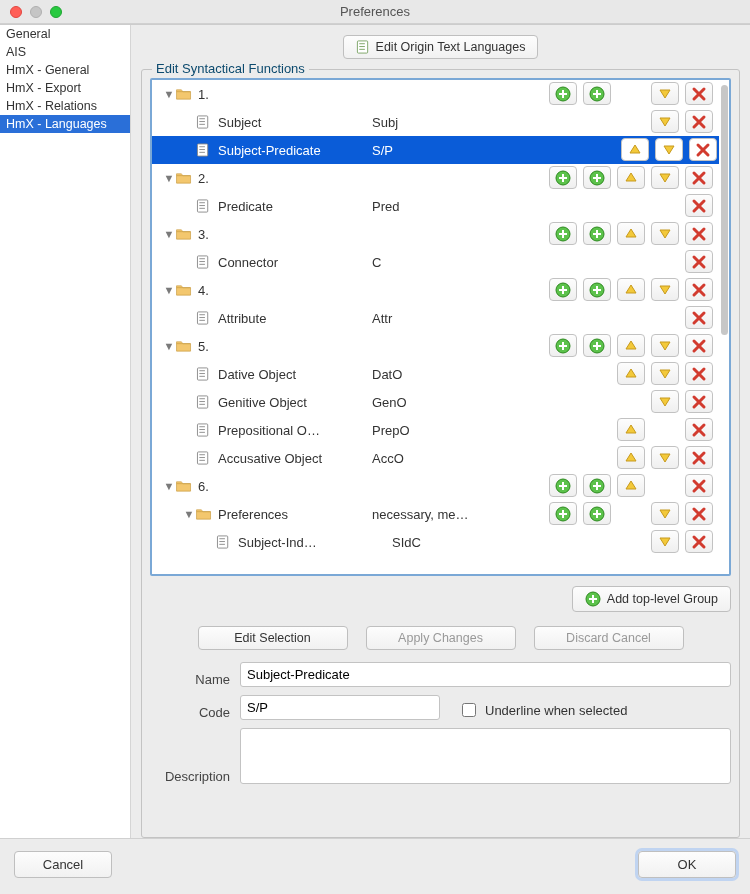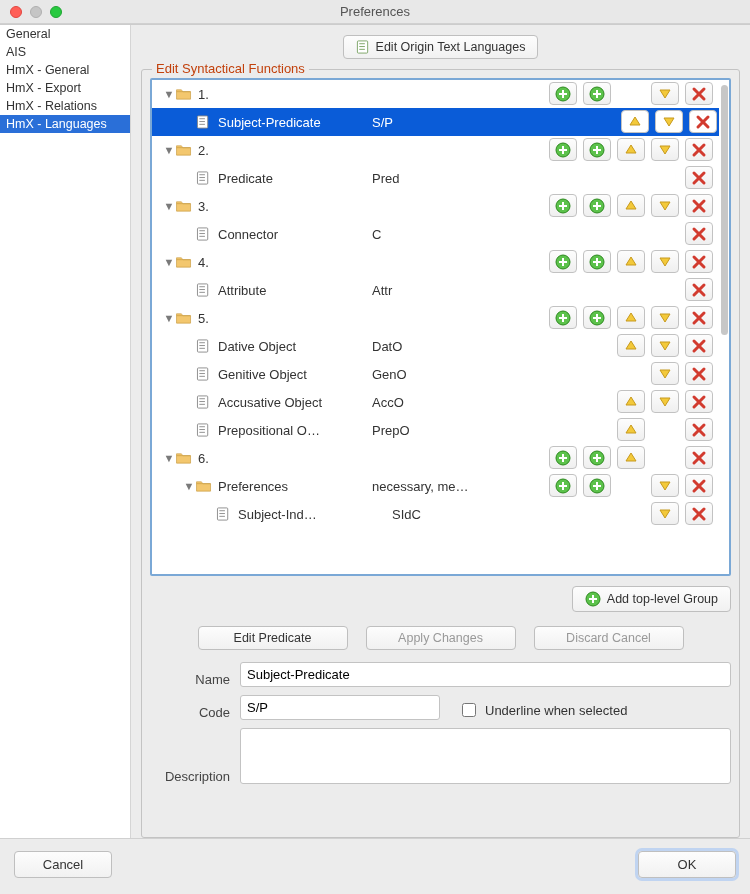--- a/index.html
+++ b/index.html
@@ -84,21 +84,21 @@
     border-radius:3px;
     padding:8px 8px 12px 8px;
     position:relative;
     flex:1;
     display:flex;
     flex-direction:column;
     min-height:0;
   }
   .group-title {
     position:absolute; top:-9px; left:10px; background:#ececec;
-    padding:0 4px; font-size:13px; color:#c2410c;
+    padding:0 4px; font-size:13px; color:#0c4a6e;
   }
   .tree-wrap {
     border:2px solid #7aa8d6;
     border-radius:2px;
     background:#fff;
     height:498px;
     position:relative;
     overflow:hidden;
   }
   .tree-scroll { position:absolute; inset:0 10px 0 0; overflow-y:auto;}
@@ -267,20 +267,44 @@
                     <use href="#down-ic"></use>
                   </svg>
                 </div>
                 <div class="act-btn">
                   <svg width="16" height="16" viewBox="0 0 16 16">
                     <use href="#del-ic"></use>
                   </svg>
                 </div>
               </div>
             </div>
+            <div class="row">
+              <div style="width: 26px;"></div>
+              <div class="disc"></div>
+              <svg viewBox="0 0 16 15" class="doc-icon">
+                <use href="#doc-ic"></use>
+              </svg>
+              <div class="col-name">Subject</div>
+              <div class="col-code">Subj</div>
+              <div class="row-actions">
+                <div style="width: 28px;"></div>
+                <div style="width: 28px;"></div>
+                <div style="width: 28px;"></div>
+                <div class="act-btn">
+                  <svg width="16" height="16" viewBox="0 0 16 16">
+                    <use href="#down-ic"></use>
+                  </svg>
+                </div>
+                <div class="act-btn">
+                  <svg width="16" height="16" viewBox="0 0 16 16">
+                    <use href="#del-ic"></use>
+                  </svg>
+                </div>
+              </div>
+            </div>
             <div class="row selected">
               <div style="width: 26px;"></div>
               <div class="disc"></div>
               <svg viewBox="0 0 16 15" class="doc-icon">
                 <use href="#doc-ic"></use>
               </svg>
               <div class="col-name">Subject-Predicate</div>
               <div class="col-code">S/P</div>
               <div class="row-actions">
                 <div style="width: 28px;"></div>
@@ -557,59 +581,59 @@
                   </svg>
                 </div>
               </div>
             </div>
             <div class="row">
               <div style="width: 26px;"></div>
               <div class="disc"></div>
               <svg viewBox="0 0 16 15" class="doc-icon">
                 <use href="#doc-ic"></use>
               </svg>
+              <div class="col-name">Prepositional O…</div>
+              <div class="col-code">PrepO</div>
+              <div class="row-actions">
+                <div style="width: 28px;"></div>
+                <div style="width: 28px;"></div>
+                <div class="act-btn">
+                  <svg width="16" height="16" viewBox="0 0 16 16">
+                    <use href="#up-ic"></use>
+                  </svg>
+                </div>
+                <div style="width: 28px;"></div>
+                <div class="act-btn">
+                  <svg width="16" height="16" viewBox="0 0 16 16">
+                    <use href="#del-ic"></use>
+                  </svg>
+                </div>
+              </div>
+            </div>
+            <div class="row">
+              <div style="width: 26px;"></div>
+              <div class="disc"></div>
+              <svg viewBox="0 0 16 15" class="doc-icon">
+                <use href="#doc-ic"></use>
+              </svg>
               <div class="col-name">Accusative Object</div>
               <div class="col-code">AccO</div>
               <div class="row-actions">
                 <div style="width: 28px;"></div>
                 <div style="width: 28px;"></div>
                 <div class="act-btn">
                   <svg width="16" height="16" viewBox="0 0 16 16">
                     <use href="#up-ic"></use>
                   </svg>
                 </div>
                 <div class="act-btn">
                   <svg width="16" height="16" viewBox="0 0 16 16">
                     <use href="#down-ic"></use>
                   </svg>
                 </div>
-                <div class="act-btn">
-                  <svg width="16" height="16" viewBox="0 0 16 16">
-                    <use href="#del-ic"></use>
-                  </svg>
-                </div>
-              </div>
-            </div>
-            <div class="row">
-              <div style="width: 26px;"></div>
-              <div class="disc"></div>
-              <svg viewBox="0 0 16 15" class="doc-icon">
-                <use href="#doc-ic"></use>
-              </svg>
-              <div class="col-name">Prepositional O…</div>
-              <div class="col-code">PrepO</div>
-              <div class="row-actions">
-                <div style="width: 28px;"></div>
-                <div style="width: 28px;"></div>
-                <div class="act-btn">
-                  <svg width="16" height="16" viewBox="0 0 16 16">
-                    <use href="#up-ic"></use>
-                  </svg>
-                </div>
-                <div style="width: 28px;"></div>
                 <div class="act-btn">
                   <svg width="16" height="16" viewBox="0 0 16 16">
                     <use href="#del-ic"></use>
                   </svg>
                 </div>
               </div>
             </div>
             <div class="row">
               <div style="width: 6px;"></div>
               <div class="disc">▼</div>
@@ -706,21 +730,21 @@
         <div class="mac-btn">
           <svg width="16" height="16" viewBox="0 0 16 16">
               <use href="#plus-ic"></use>
             </svg>
           <span>Add top-level Group</span>
         </div>
       </div>
 
       <div class="btn-row-center">
         <div class="mac-btn">
-            <span>Edit Predicate</span>
+            <span>Edit Selection</span>
           </div>
         <div class="mac-btn disabled">
             <span>Apply Changes</span>
           </div>
         <div class="mac-btn disabled">
             <span>Discard Cancel</span>
           </div>
       </div>
 
       <div class="form">

